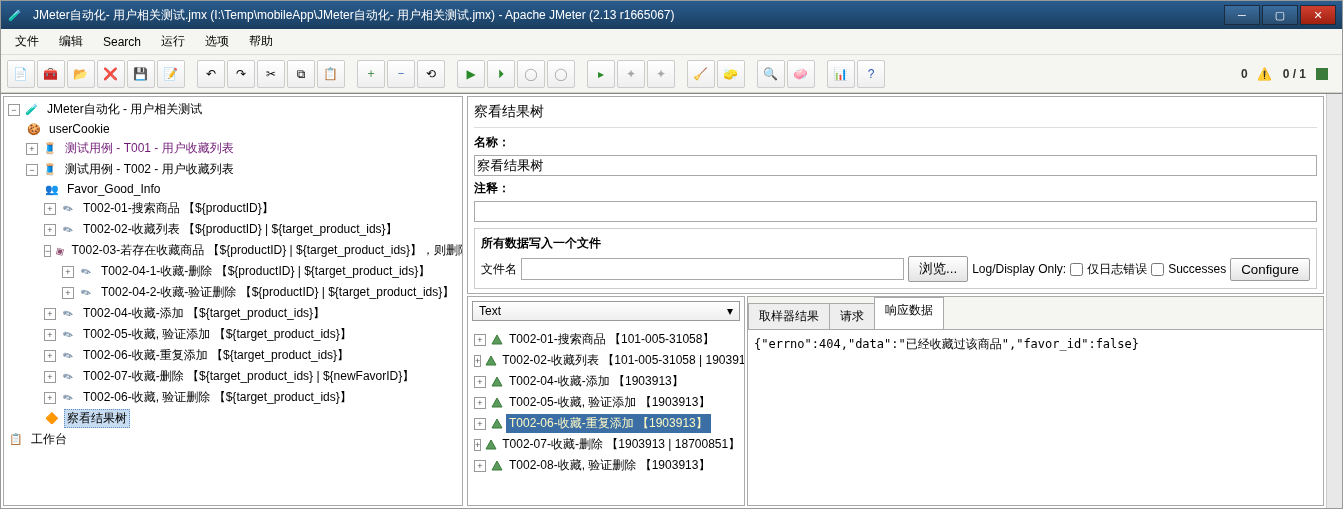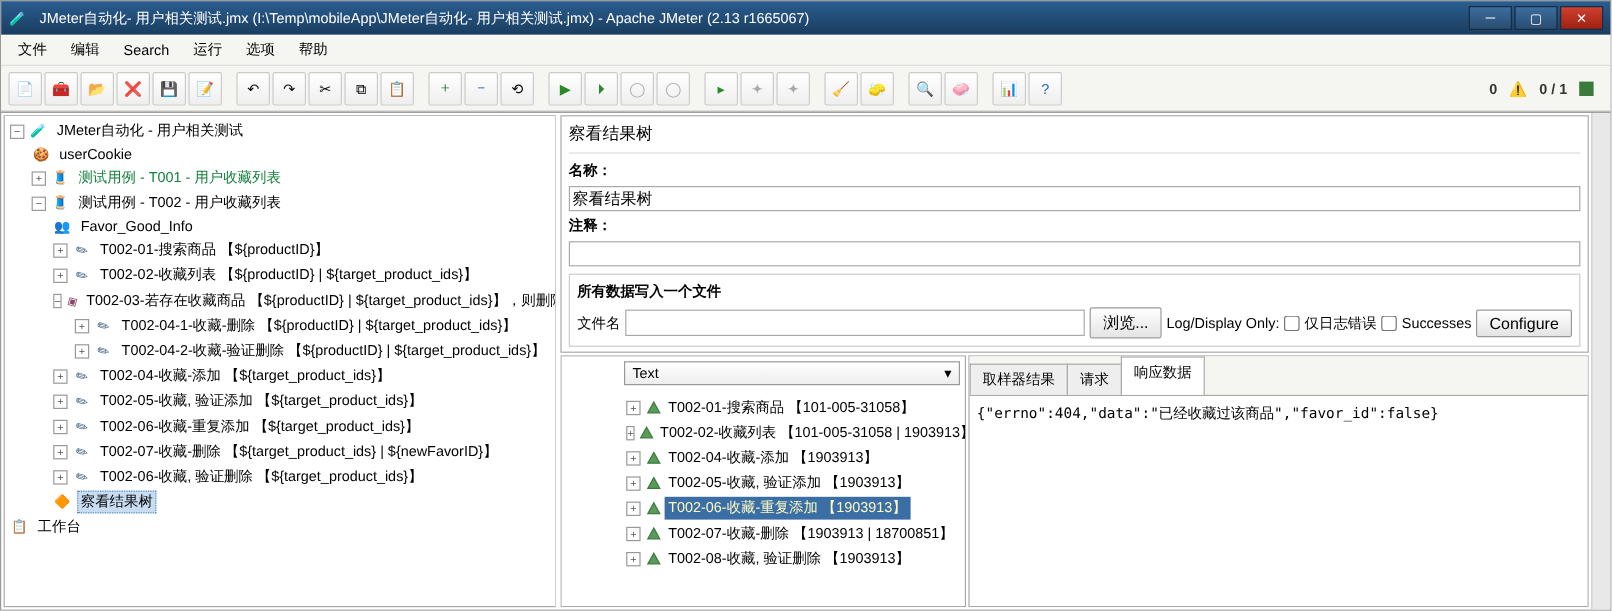--- a/index.html
+++ b/index.html
@@ -50,21 +50,21 @@
 .form-row label { width: 50px; font-weight: bold; }
 .form-row input[type=text] { flex: 1; border: 1px solid #aaa; padding: 2px; background: #fff; height: 20px; }
 .group { border: 1px solid #ccc; margin-top: 4px; padding: 6px; }
 .group-title { font-weight: bold; margin-bottom: 4px; }
 .log-row { display: flex; align-items: center; gap: 4px; }
 .log-row input[type=text] { flex: 1; border: 1px solid #aaa; padding: 2px; height: 22px; }
 .btn { border: 1px solid #999; background: linear-gradient(#fff,#e4e4e4); padding: 3px 10px; border-radius: 2px; }
 .cb { display: inline-flex; align-items: center; gap: 4px; }
 
 .rp-bottom { flex: 1; display: flex; gap: 2px; overflow: hidden; }
-.rb-left { width: 338px; border: 1px solid #aaa; background: #fff; display: flex; flex-direction: column; padding-left: 48px; }
+.rb-left { width: 278px; border: 1px solid #aaa; background: #fff; display: flex; flex-direction: column; }
 .combo { border: 1px solid #999; margin: 4px; padding: 2px 6px; display: flex; justify-content: space-between; align-items: center; background: linear-gradient(#fff,#eee); }
 .res-tree { flex: 1; overflow: auto; padding: 4px; }
 .res-tree ul { list-style: none; padding-left: 16px; }
 .res-tree > ul { padding-left: 2px; }
 .res-tree li { padding: 1px 0; white-space: nowrap; display: flex; align-items: center; }
 .res-tree li > span.label { padding: 1px 3px; }
 .res-tree li.selected > span.label { background: #3a6ea5; color: #fef9c3; }
 .tri-icon { width: 14px; height: 14px; display: inline-flex; align-items: center; justify-content: center; margin-right: 2px; }
 .tri-icon svg { width: 12px; height: 12px; }
 
@@ -150,21 +150,21 @@
               <span class="label">JMeter自动化 - 用户相关测试</span>
             </li>
           <ul>
             <li>
                 <span class="nicon i-cookie">🍪</span>
                 <span class="label">userCookie</span>
               </li>
             <li>
                 <span class="toggle">+</span>
                 <span class="nicon i-thread">🧵</span>
-                <span class="label" style="color:#15803d">测试用例 - T001 - 用户收藏列表</span>
+                <span class="label" style="color:#701a75">测试用例 - T001 - 用户收藏列表</span>
               </li>
             <li>
                 <span class="toggle">−</span>
                 <span class="nicon i-thread2">🧵</span>
                 <span class="label">测试用例 - T002 - 用户收藏列表</span>
               </li>
             <ul>
               <li>
                   <span class="nicon i-user">👥</span>
                   <span class="label">Favor_Good_Info</span>

